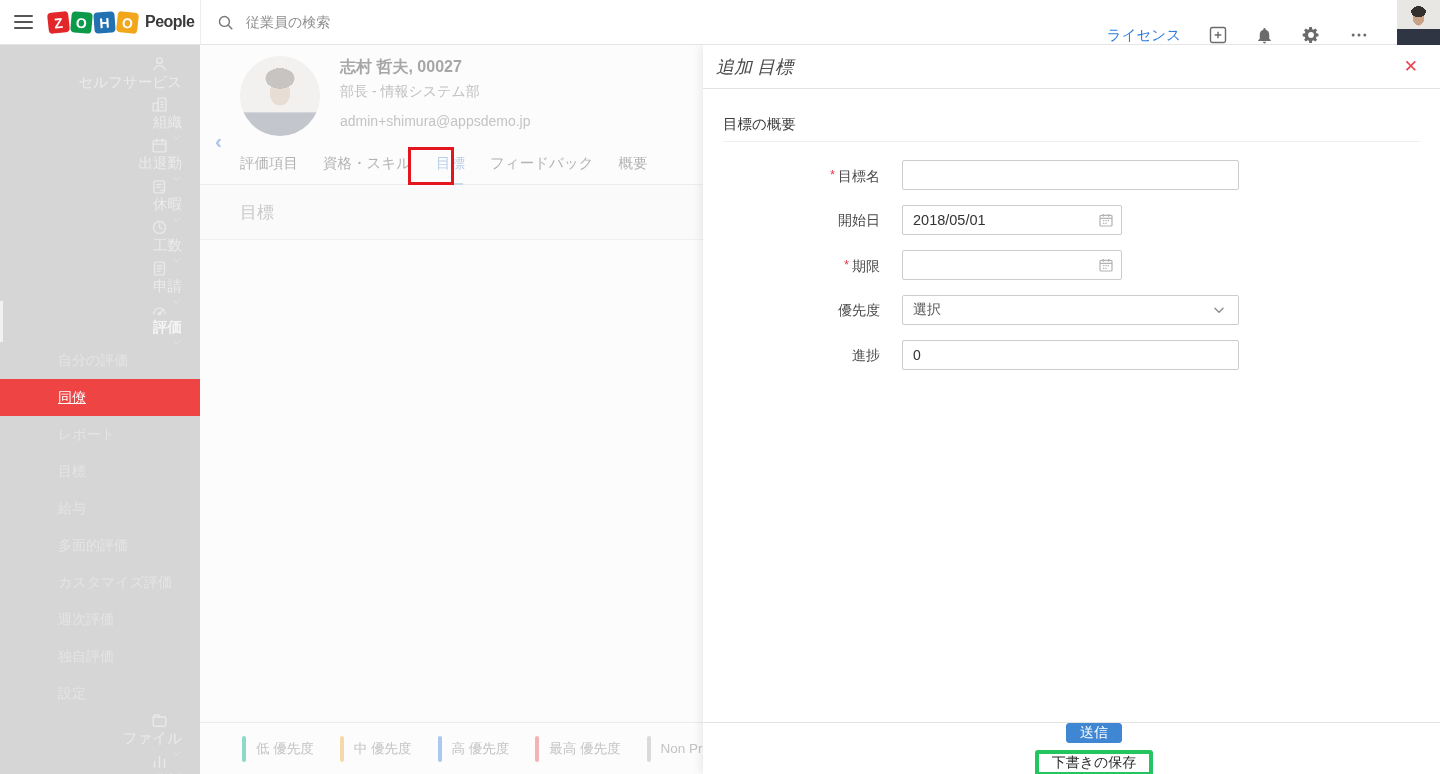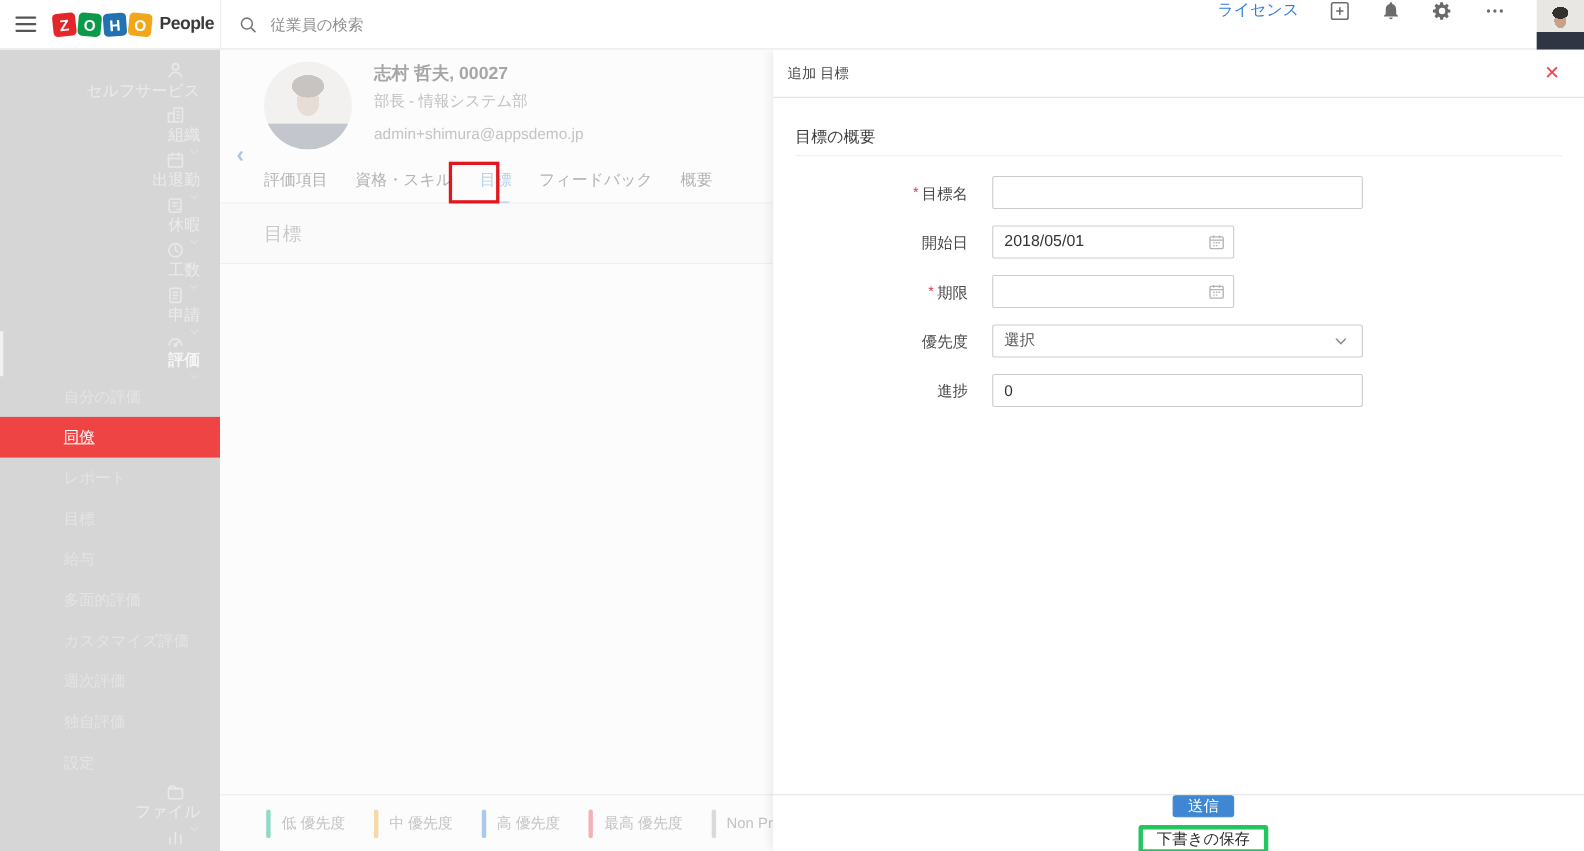--- a/index.html
+++ b/index.html
@@ -21,21 +21,21 @@
   .logo-letter:nth-child(2){ transform:rotate(5deg); }
   .logo-letter:nth-child(3){ transform:rotate(-4deg); }
   .logo-letter:nth-child(4){ transform:rotate(6deg); }
   .logo-product { color:#3a3a3a; font-size:16px; font-weight:700; margin-left:5px; letter-spacing:-0.5px; }
   .search-wrap { height:45px; border-left:1px solid #ececec; display:flex; align-items:center;
                  padding-left:16px; flex:0 0 auto; width:500px; }
   .search-wrap svg { color:#777; }
   .search-input { border:none; outline:none; font-size:14px; color:#444; margin-left:12px; width:420px;
                   font-family:inherit; background:transparent; }
   .search-input::placeholder { color:#8f8f8f; }
-  .topbar-right { margin-left:auto; display:flex; align-items:flex-start; gap:27px; }
+  .topbar-right { margin-left:auto; display:flex; align-items:flex-end; gap:27px; }
   .license-link { color:#2d7ce0; font-size:14.5px; cursor:pointer; }
   .tb-icon { color:#6b6b6b; display:flex; align-items:center; cursor:pointer; }
   .avatar-top { width:43px; height:45px; background-color:#e9e7e3;
     background-image:
       radial-gradient(ellipse 12px 9px at 50% 26%, #33302d 0 60%, transparent 61%),
       radial-gradient(ellipse 9px 11px at 50% 42%, #c9a184 0 60%, transparent 61%),
       linear-gradient(180deg, transparent 0 64%, #2f3542 65%);
     cursor:pointer; }
   
   .sidebar { position:absolute; top:45px; left:0; width:200px; bottom:0; background:#d6d6d6;
@@ -74,21 +74,21 @@
   .legend { position:absolute; bottom:0; left:0; right:0; height:52px; border-top:1px solid #ececec;
             display:flex; align-items:center; padding-left:42px; gap:26px; background:#fcfcfc; }
   .legend-item { display:flex; align-items:center; gap:10px; }
   .legend-bar { width:4px; height:26px; border-radius:2px; }
   .legend-label { font-size:13.5px; color:#c3c3c3; white-space:nowrap; }
   
   .panel { position:absolute; top:45px; left:703px; right:0; bottom:0; background:#fff; z-index:10;
            box-shadow:-3px 0 8px rgba(0,0,0,0.07); }
   .panel-header { height:44px; border-bottom:1px solid #e2e2e2; display:flex; align-items:center;
                   padding:0 22px 0 13px; }
-  .panel-title { font-size:13px; color:#4a4a4a; }
+  .panel-title { font-size:18px; color:#4a4a4a;font-style:italic; }
   .panel-close { margin-left:auto; color:#ee4352; font-size:17px; font-weight:bold; cursor:pointer; line-height:1; }
   .panel-body { position:absolute; top:45px; bottom:52px; left:0; right:0; overflow:hidden; }
   .section-heading { margin:25px 20px 0 20px; padding-bottom:7px; border-bottom:1px solid #efefef;
                      font-size:14.5px; color:#3c3c3c; font-weight:500; }
   .form { margin-top:18px; }
   .form-row { display:flex; margin-bottom:15px; }
   .form-label { width:177px; text-align:right; padding-top:7px; font-size:14px; color:#4a4a4a; flex:0 0 auto; }
   .req { color:#e0424d; margin-right:3px; font-size:13px; vertical-align:2px; }
   .form-field { margin-left:22px; position:relative; }
   .in-text { width:337px; height:30px; border:1px solid #ccc; border-radius:2px; padding:0 10px;

